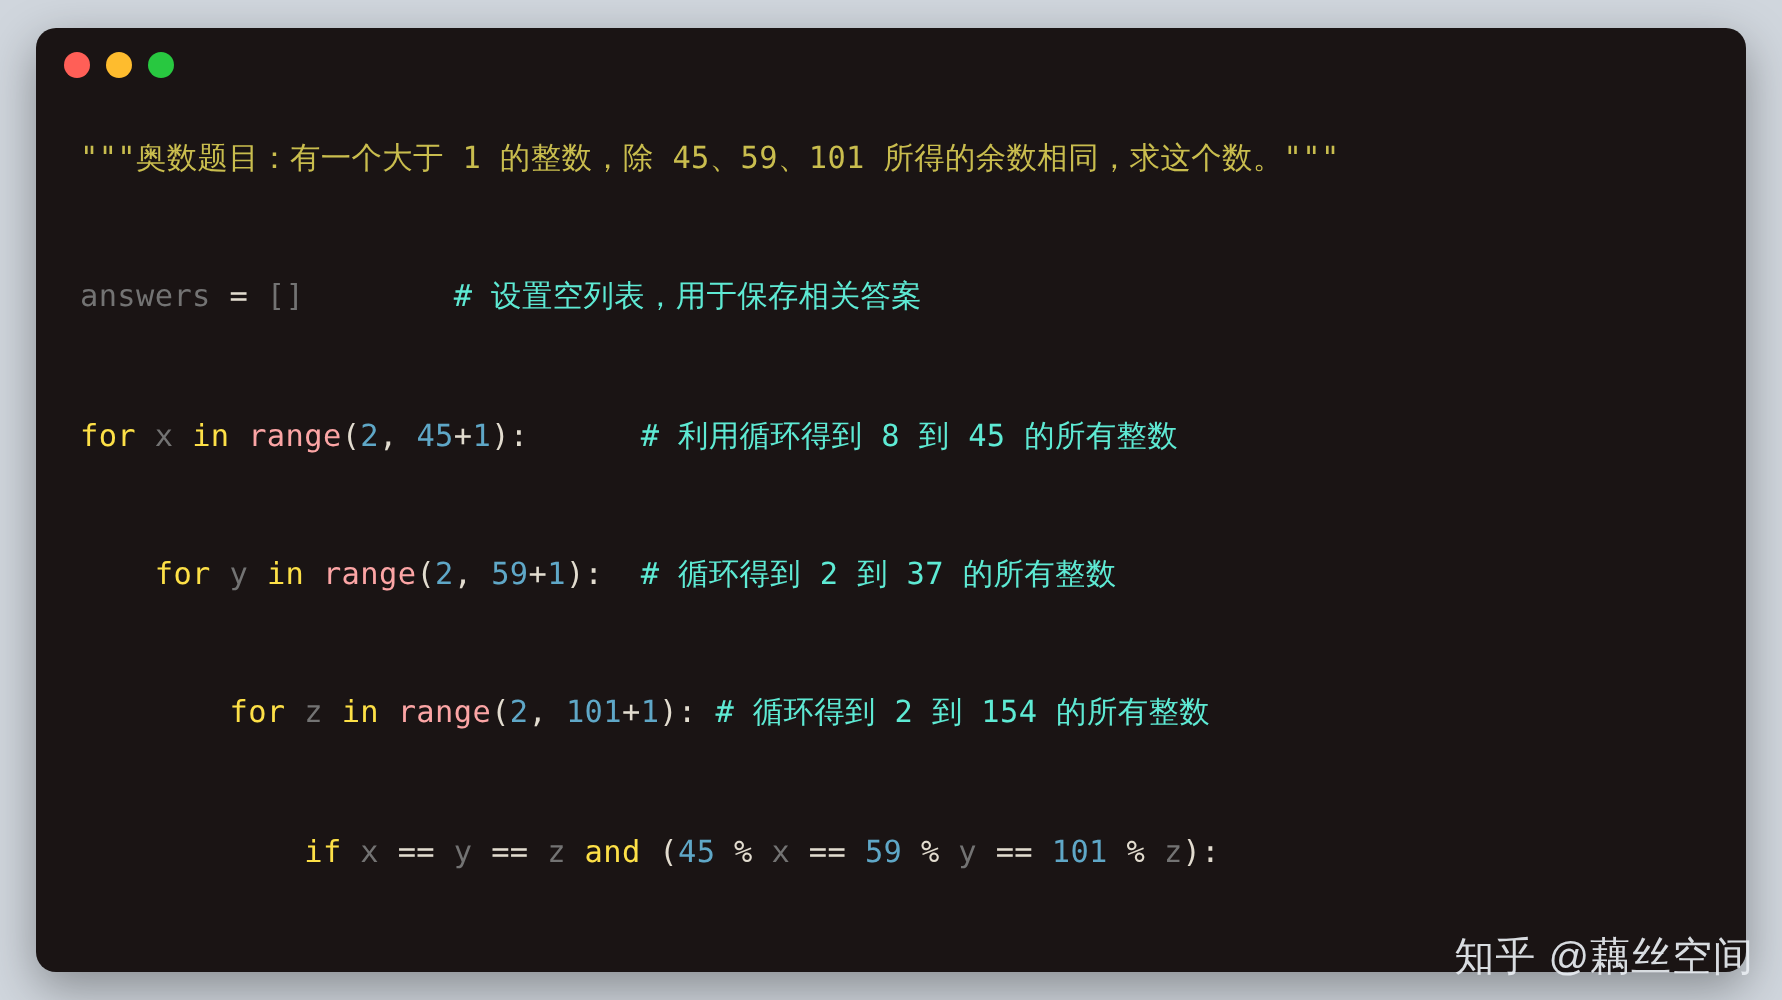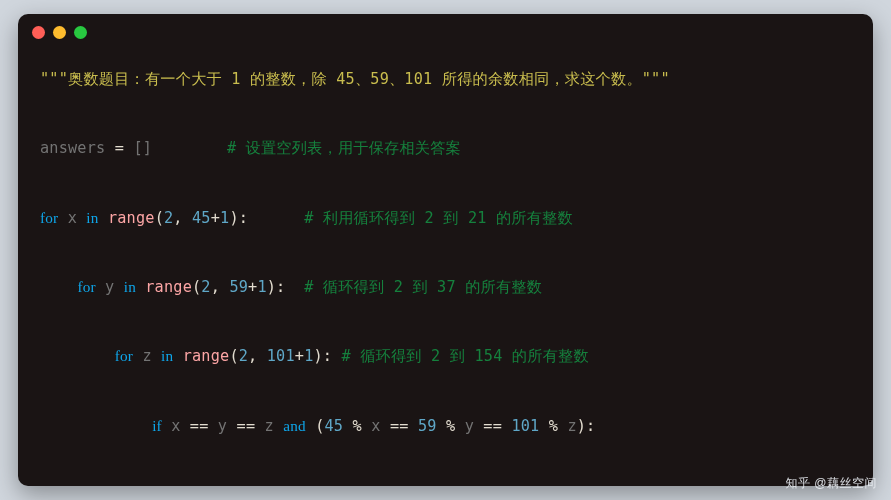--- a/index.html
+++ b/index.html
@@ -41,55 +41,55 @@
     padding: 12px 22px 0 22px;
     font-size: 15.2px;
     line-height: 2.28;
     white-space: pre;
     color: #e6e1dc;
     letter-spacing: 0.2px;
   }
 
   
   .str  { color: #c9bd4e; }          
-  .kw   { color: #0ea5e9; font-family: Liberation Serif, serif; }          
+  .kw   { color: #fde047; }          
   .id   { color: #737373; }          
   .op   { color: #e2dccf; }
   .fn   { color: #fca5a5; }          
   .num  { color: #5fa7c7; }          
   .pun  { color: #e2dccf; }
-  .cmt  { color: #15803d; }          
+  .cmt  { color: #5eead4; }          
 
   .watermark {
     position: absolute;
     right: 14px;
     bottom: 8px;
     font-family: -apple-system, "PingFang SC", "Microsoft YaHei", sans-serif;
-    font-size: 12px;
+    font-size: 20px;
     color: #e9edf2;
     opacity: 0.92;
     letter-spacing: 0.5px;
     font-weight: 400;
   }
 </style>
 </head>
 <body>
 
 <div class="window">
   <div class="titlebar">
     <div class="dot red"></div>
     <div class="dot yellow"></div>
     <div class="dot green"></div>
   </div>
 
   <div class="code"><span class="str">"""奥数题目：有一个大于 1 的整数，除 45、59、101 所得的余数相同，求这个数。"""</span>
 
 <span class="id">answers </span><span class="op">=</span><span class="id"> []</span>        <span class="cmt"># 设置空列表，用于保存相关答案</span>
 
-<span class="kw">for</span><span class="id"> x </span><span class="kw">in</span><span class="fn"> range</span><span class="pun">(</span><span class="num">2</span><span class="pun">, </span><span class="num">45</span><span class="op">+</span><span class="num">1</span><span class="pun">):</span>      <span class="cmt"># 利用循环得到 2 到 21 的所有整数</span>
+<span class="kw">for</span><span class="id"> x </span><span class="kw">in</span><span class="fn"> range</span><span class="pun">(</span><span class="num">2</span><span class="pun">, </span><span class="num">45</span><span class="op">+</span><span class="num">1</span><span class="pun">):</span>      <span class="cmt"># 利用循环得到 8 到 45 的所有整数</span>
 
 <span>    </span><span class="kw">for</span><span class="id"> y </span><span class="kw">in</span><span class="fn"> range</span><span class="pun">(</span><span class="num">2</span><span class="pun">, </span><span class="num">59</span><span class="op">+</span><span class="num">1</span><span class="pun">):</span>  <span class="cmt"># 循环得到 2 到 37 的所有整数</span>
 
 <span>        </span><span class="kw">for</span><span class="id"> z </span><span class="kw">in</span><span class="fn"> range</span><span class="pun">(</span><span class="num">2</span><span class="pun">, </span><span class="num">101</span><span class="op">+</span><span class="num">1</span><span class="pun">):</span> <span class="cmt"># 循环得到 2 到 154 的所有整数</span>
 
 <span>            </span><span class="kw">if</span><span class="id"> x </span><span class="op">==</span><span class="id"> y </span><span class="op">==</span><span class="id"> z </span><span class="kw">and</span><span class="pun"> (</span><span class="num">45</span><span class="op"> % </span><span class="id">x </span><span class="op">==</span><span> </span><span class="num">59</span><span class="op"> % </span><span class="id">y </span><span class="op">==</span><span> </span><span class="num">101</span><span class="op"> % </span><span class="id">z</span><span class="pun">):</span>
 
 <span>                </span><span class="id">answers</span><span class="pun">.</span><span class="fn">append</span><span class="pun">(x)</span>
 
 </div>

